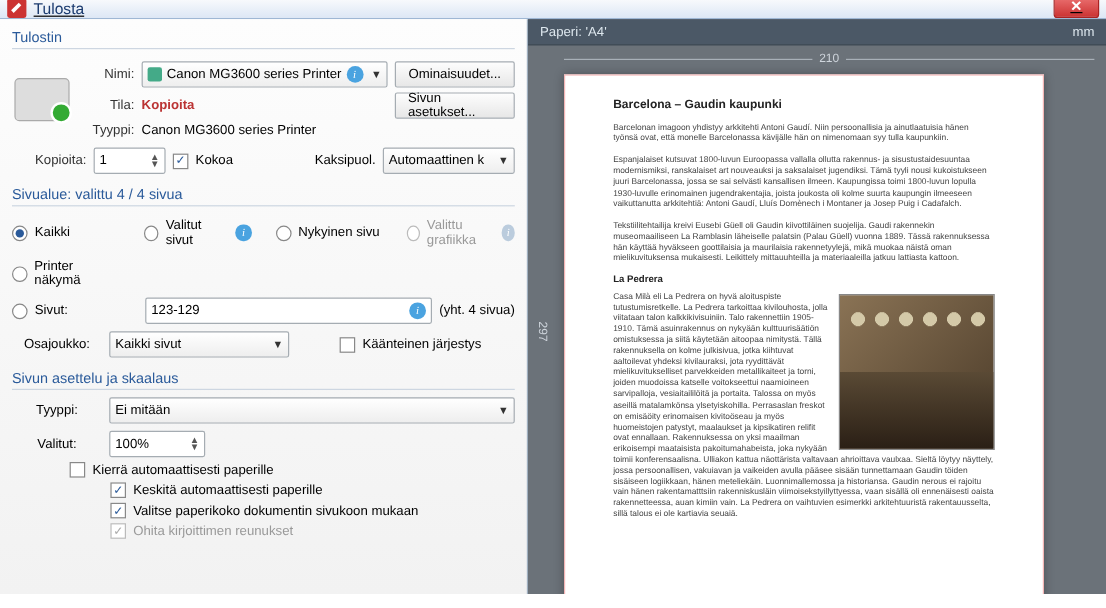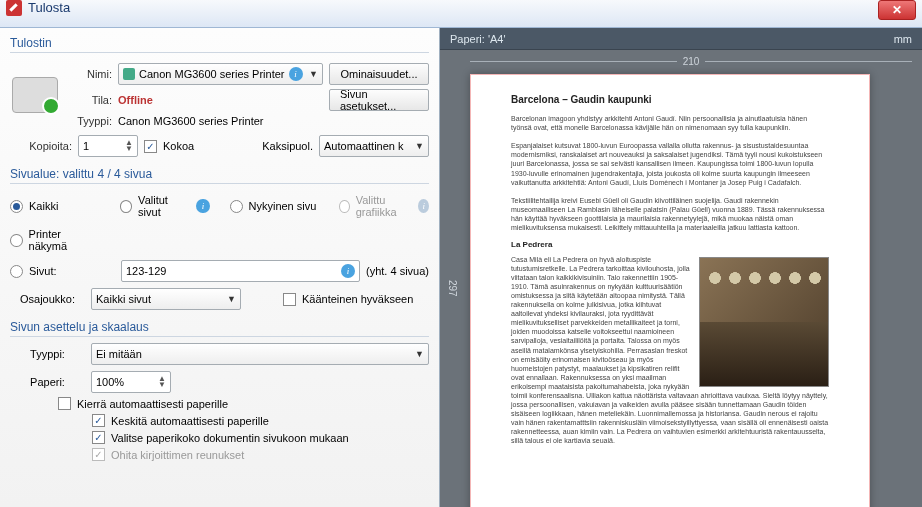--- a/index.html
+++ b/index.html
@@ -1,17 +1,17 @@
 <!DOCTYPE html>
 <html><head>
 <meta charset="utf-8">
 <style>
   * { box-sizing: border-box; margin: 0; padding: 0; }
   body { font-family: Tahoma, Arial, sans-serif; font-size: 11px; background: #fff; width: 922px; height: 507px; overflow: hidden; }
-  .titlebar { height: 28px; background: linear-gradient(#f7f9fc,#dde7f5); border-bottom: 1px solid #9fb7d4; display: flex; align-items: flex-start; padding: 0 6px; }
+  .titlebar { height: 16px; background: linear-gradient(#f7f9fc,#dde7f5); border-bottom: 1px solid #9fb7d4; display: flex; align-items: flex-end; padding: 0 6px; text-decoration: underline; }
   .titlebar .icon { width: 16px; height: 16px; background: #c33; border-radius: 2px; position: relative; margin-right: 6px; }
   .titlebar .icon::after { content:""; position:absolute; top:3px; left:6px; width:3px; height:9px; background:#fff; transform: rotate(45deg);}
   .titlebar .title { font-size: 13px; color: #1a3a6e; }
   .closebtn { margin-left: auto; width: 38px; height: 20px; background: linear-gradient(#e77,#c33); border:1px solid #a22; border-radius:3px; color:#fff; display:flex; align-items:center; justify-content:center; font-weight:bold; font-size:12px;}
   .main { display:flex; height: calc(507px - 28px); }
   .left { width: 440px; padding: 8px 10px; border-right: 1px solid #a0b0c0; background: linear-gradient(#fdfdfd,#f2f2f2); }
   .right { flex:1; background:#6b7279; position:relative; }
   .sect-title { color:#2a5a9a; font-size:12px; margin-bottom:6px; border-bottom:1px solid #cdd6e1; padding-bottom:2px;}
   .lbl { text-align:right; color:#333; }
   .dropdown { display:flex; align-items:center; height:22px; border:1px solid #a5acb2; border-radius:2px; background:linear-gradient(#fff,#eee); padding:0 4px; font-size:11px; position:relative;}
@@ -73,21 +73,21 @@
           <div class="dropdown" style="flex:1;">
             <span style="width:12px;height:12px;background:#4a8;display:inline-block;border-radius:2px;margin-right:4px;"></span>
             <span>Canon MG3600 series Printer</span>
             <span class="info-i" style="margin-left:4px;">i</span>
             <span class="arrow">▼</span>
           </div>
           <div class="btn" style="width:100px;">Ominaisuudet...</div>
         </div>
         <div class="row">
           <span class="lbl" style="width:44px;">Tila:</span>
-          <span class="offline" style="flex:1;">Offline</span>
+          <span class="offline" style="flex:1;">Kopioita</span>
           <div class="btn" style="width:100px;">Sivun asetukset...</div>
         </div>
         <div class="row">
           <span class="lbl" style="width:44px;">Tyyppi:</span>
           <span>Canon MG3600 series Printer</span>
         </div>
       </div>
     </div>
     <div class="row" style="margin-top:4px;">
       <span class="lbl" style="width:62px;">Kopioita:</span>
@@ -142,35 +142,35 @@
         <span>(yht. 4 sivua)</span>
       </div>
       <div class="subrow">
         <span class="lbl2">Osajoukko:</span>
         <div class="dropdown" style="width:150px;">
           <span>Kaikki sivut</span>
           <span class="arrow">▼</span>
         </div>
         <span style="width:30px;"></span>
         <span class="checkbox"></span>
-        <span>Käänteinen hyväkseen</span>
+        <span>Käänteinen järjestys</span>
       </div>
     </div>
 
     <div class="section">
       <div class="sect-title">Sivun asettelu ja skaalaus</div>
       <div class="subrow">
         <span class="lbl2">Tyyppi:</span>
         <div class="dropdown" style="flex:1;">
           <span>Ei mitään</span>
           <span class="arrow">▼</span>
         </div>
       </div>
       <div class="subrow">
-        <span class="lbl2">Paperi:</span>
+        <span class="lbl2">Valitut:</span>
         <div class="spinner" style="width:80px;">
           <span>100%</span>
           <span class="sp-arrows">▲<br>▼</span>
         </div>
       </div>
       <div class="radiorow" style="margin-left:48px;">
         <span class="checkbox"></span>
         <span>Kierrä automaattisesti paperille</span>
       </div>
       <div class="radiorow" style="margin-left:82px;">

